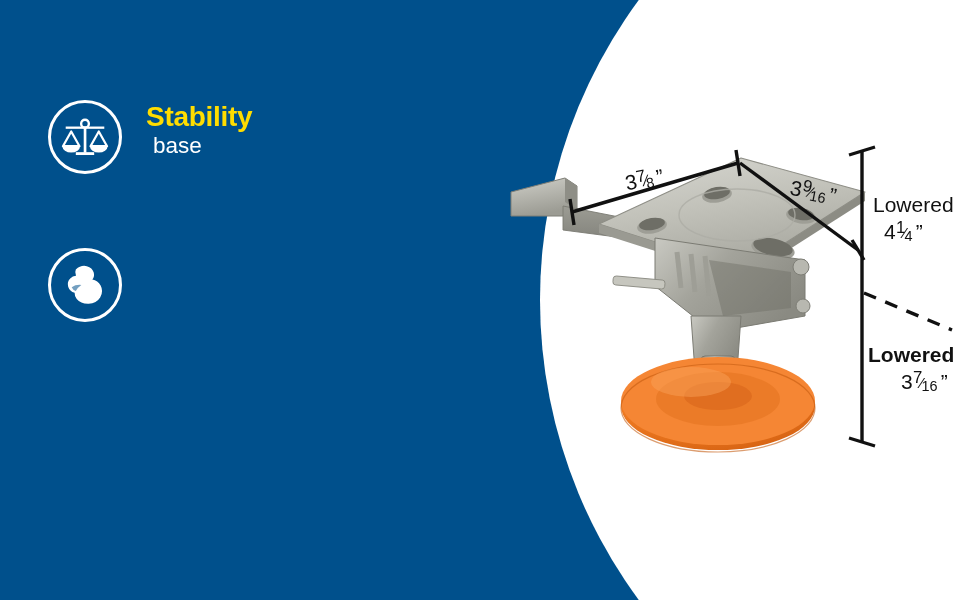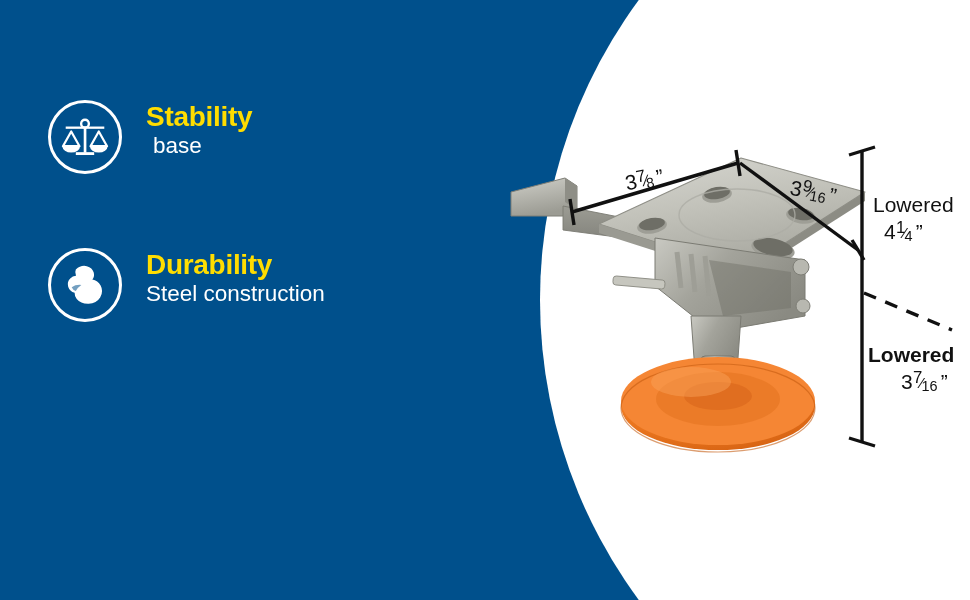--- a/index.html
+++ b/index.html
@@ -103,26 +103,20 @@
             <path d="M27 20 q5.5 -5 12 -3.5 q6 1.5 7.5 7 q1.2 4.5 -1.5 7.5
                      q6 1 9 6.5 q3.5 6.5 -0.5 13 q-4 6.5 -12.5 6.8
                      q-8.5 0.3 -13 -5.2 q-2.5 -3 -2.3 -6.6
                      q-5.5 -1.6 -7 -6.6 q-1.5 -5.2 2.2 -9
                      q2.6 -2.7 6.3 -2.9 q-1.5 -4.5 -0.2 -7z"></path>
             <path d="M22.5 39.5 q4.5 -3.2 10.5 -2.6 q-4.2 2.8 -6 6.6
                      q-3 -0.6 -4.5 -4z" fill="#00508C" opacity="0.55"></path>
           </g>
         </svg>
       </div>
-      <div class="ftext">
-        <div class="fhead">Durability</div>
-        <div class="fbody">
-          <span>Steel construction</span>
-        </div>
-      </div>
     </div>
 
   </div>
 
   <div class="product">
     <svg viewBox="0 0 420 360" width="420" height="360">
       <defs>
         <linearGradient id="plateG" x1="0" y1="0" x2="0.4" y2="1">
           <stop offset="0" stop-color="#D8D8D2"></stop>
           <stop offset="0.5" stop-color="#C2C2BA"></stop>

